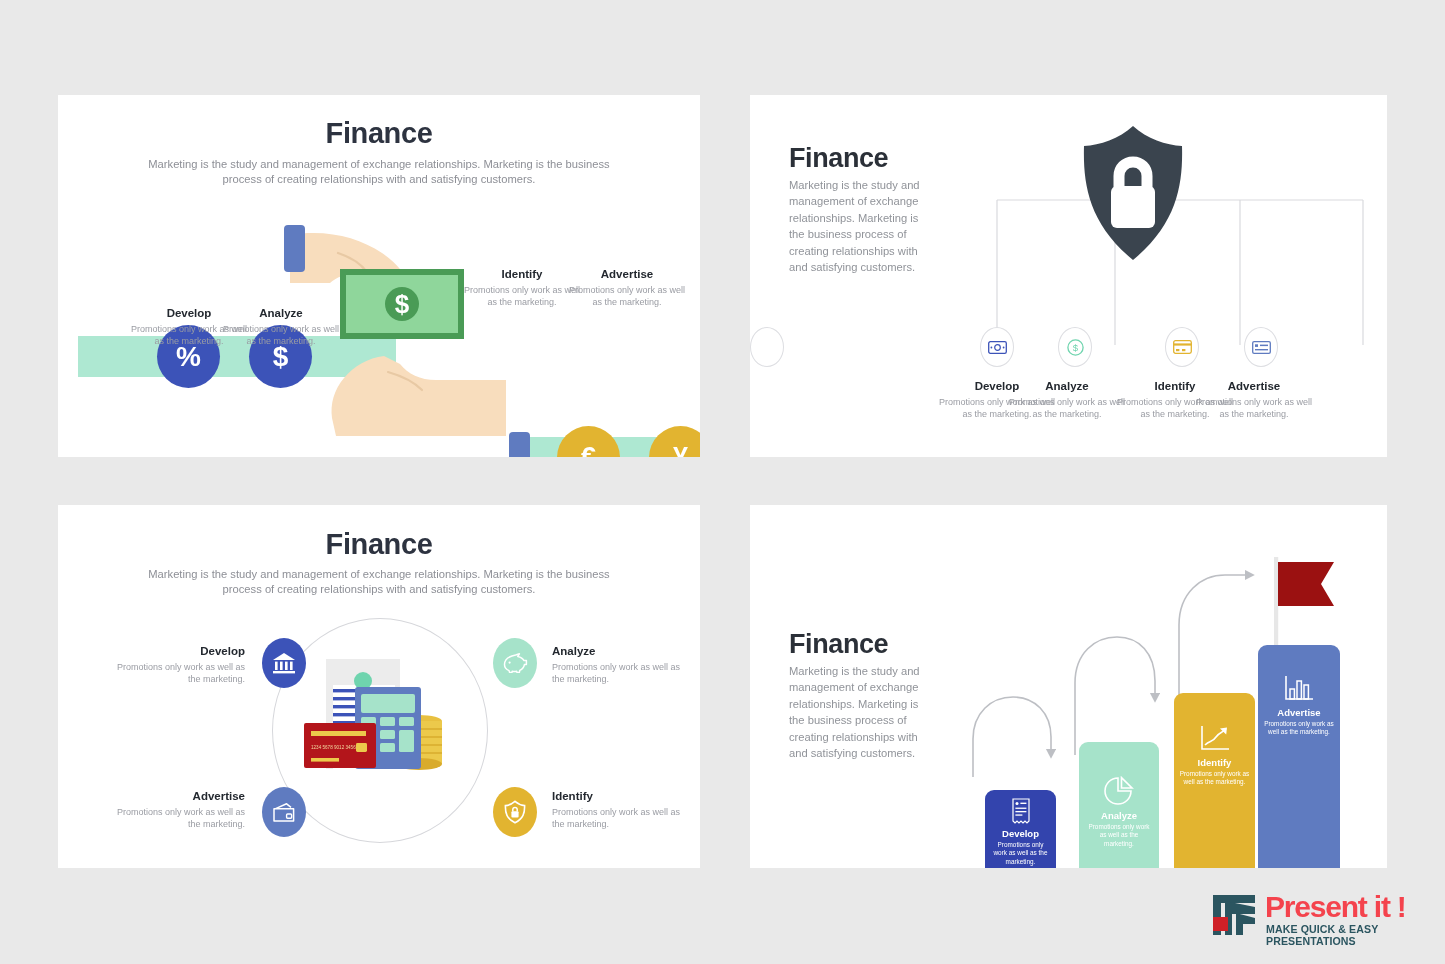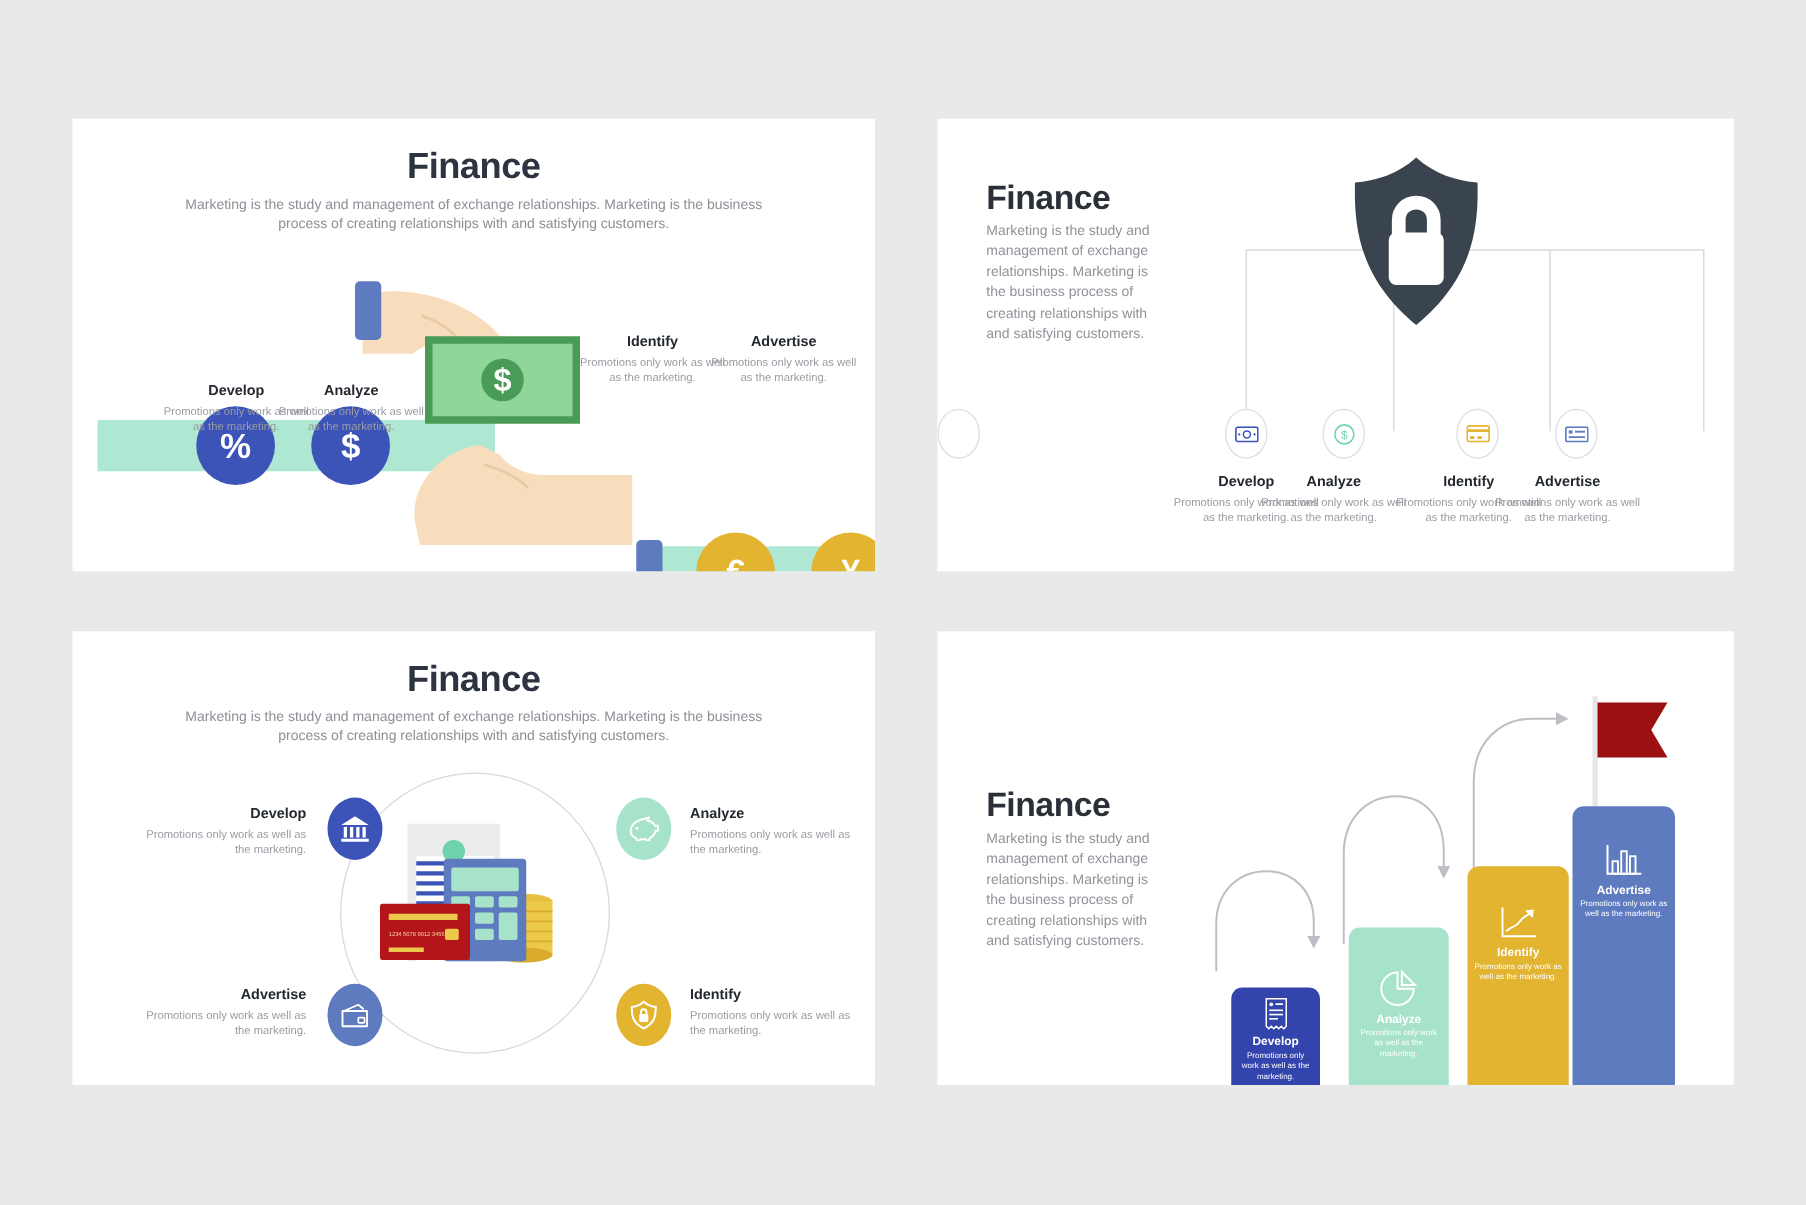--- a/index.html
+++ b/index.html
@@ -361,14 +361,24 @@
         <path d="M2 1 L2 24 L29 24" fill="none" stroke="#ffffff" stroke-width="1.6"></path>
         <rect x="6" y="14" width="4.4" height="10" fill="none" stroke="#ffffff" stroke-width="1.5"></rect>
         <rect x="13" y="6" width="4.4" height="18" fill="none" stroke="#ffffff" stroke-width="1.5"></rect>
         <rect x="20" y="10" width="4.4" height="14" fill="none" stroke="#ffffff" stroke-width="1.5"></rect>
       </svg>
       <div class="bh">Advertise</div>
       <div class="bp">Promotions only work as well as the marketing.</div>
     </div>
   </div>
 
+  <div class="logo">
+    <svg width="48" height="44" viewBox="0 0 48 44">
+      <path d="M2 2 L44 2 L44 10 L10 10 L10 42 L2 42 Z" fill="#2b5560"></path>
+      <path d="M14 8 L44 14 L44 21 L21 21 L21 42 L14 42 Z" fill="#2b5560"></path>
+      <path d="M25 20 L44 25 L44 31 L32 31 L32 42 L25 42 Z" fill="#2b5560"></path>
+      <rect x="2" y="24" width="15" height="14" fill="#cf2027"></rect>
+    </svg>
+    <div class="logo-word">Present it !</div>
+    <div class="logo-tag">MAKE QUICK &amp; EASY PRESENTATIONS</div>
+  </div>
 
 </div>
 
 </body></html>

